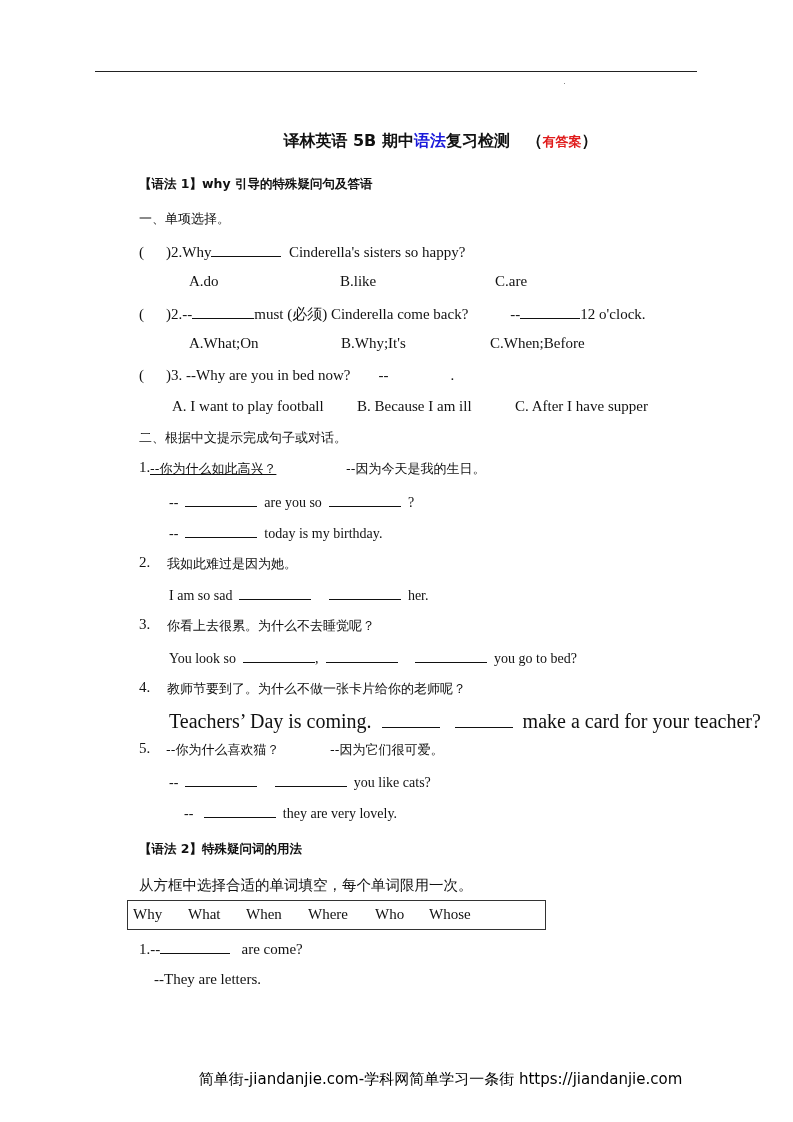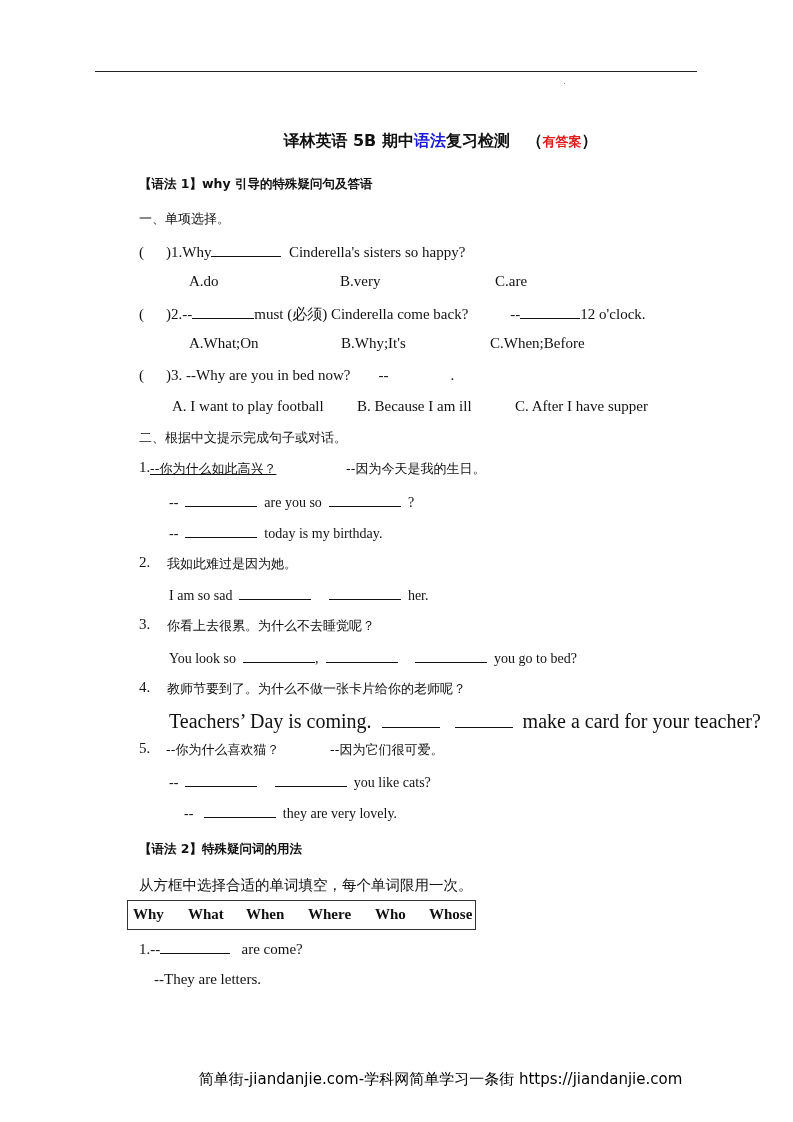--- a/index.html
+++ b/index.html
@@ -9,43 +9,43 @@
   .rule { position: absolute; left: 95px; top: 71px; width: 602px; height: 1px; background: #222; }
   .dot { position: absolute; left: 564px; top: 83px; width: 1px; height: 1px; background: #888; }
   .title { left: 0; width: 793px; top: 131px; text-align: center; font-family: "DejaVu Sans", sans-serif;
            font-weight: bold; font-size: 16px; color: #111; }
   .title .blue { color: #1a1adb; }
   .title .red { color: #e01b1b; font-size: 13px; }
   .sec { font-family: "DejaVu Sans", sans-serif; font-weight: bold; font-size: 12.5px; }
   .cn { font-family: "DejaVu Sans", sans-serif; font-size: 13px; }
   .en { font-family: "Liberation Serif", serif; font-size: 15px; }
   .blank { display: inline-block; border-bottom: 1px solid #111; height: 14px; vertical-align: baseline; }
-  .box { position: absolute; left: 127px; top: 900px; width: 349px; height: 30px; border: 1px solid #333; box-sizing: border-box; font-weight: bold; }
+  .box { position: absolute; left: 127px; top: 900px; width: 419px; height: 30px; border: 1px solid #333; box-sizing: border-box; }
   .box span { position: absolute; top: 5px; font-family: "Liberation Serif", serif; font-size: 15px; }
   .footer { left: 0; width: 793px; top: 1070px; text-align: center; font-family: "DejaVu Sans", sans-serif;
             font-size: 15px; color: #000000; }
 </style>
 </head>
 <body>
 
 <div class="rule"></div>
 <div class="dot"></div>
 
 <div class="abs title">
   <span>译林英语 5B 期中</span><span class="blue">语法</span><span>复习检测</span>&nbsp;&nbsp;&nbsp;<span>（</span><span class="red">有答案</span><span>）</span>
 </div>
 
 <div class="abs sec" style="left:95px; top:176px;">【语法 1】why 引导的特殊疑问句及答语</div>
 <div class="abs cn" style="left:95px; top:210px;">一、单项选择。</div>
 
 <div class="abs en" style="left:95px; top:242px;">
-  <span>(</span><span style="display:inline-block;width:22px;"></span><span>)1.Why</span><span class="blank" style="width:70px;"></span>&nbsp;&nbsp;<span>Cinderella's sisters so happy?</span>
+  <span>(</span><span style="display:inline-block;width:22px;"></span><span>)2.Why</span><span class="blank" style="width:70px;"></span>&nbsp;&nbsp;<span>Cinderella's sisters so happy?</span>
 </div>
 <div class="abs en" style="left:145px; top:273px;">A.do</div>
-<div class="abs en" style="left:296px; top:273px;">B.very</div>
+<div class="abs en" style="left:296px; top:273px;">B.like</div>
 <div class="abs en" style="left:451px; top:273px;">C.are</div>
 
 <div class="abs en" style="left:95px; top:304px;">
   <span>(</span><span style="display:inline-block;width:22px;"></span><span>)2.--</span><span class="blank" style="width:62px;"></span><span>must (必须) Cinderella come back?</span><span style="display:inline-block;width:42px;"></span><span>--</span><span class="blank" style="width:60px;"></span><span>12 o'clock.</span>
 </div>
 <div class="abs en" style="left:145px; top:335px;">A.What;On</div>
 <div class="abs en" style="left:297px; top:335px;">B.Why;It's</div>
 <div class="abs en" style="left:446px; top:335px;">C.When;Before</div>
 
 <div class="abs en" style="left:95px; top:367px;">

